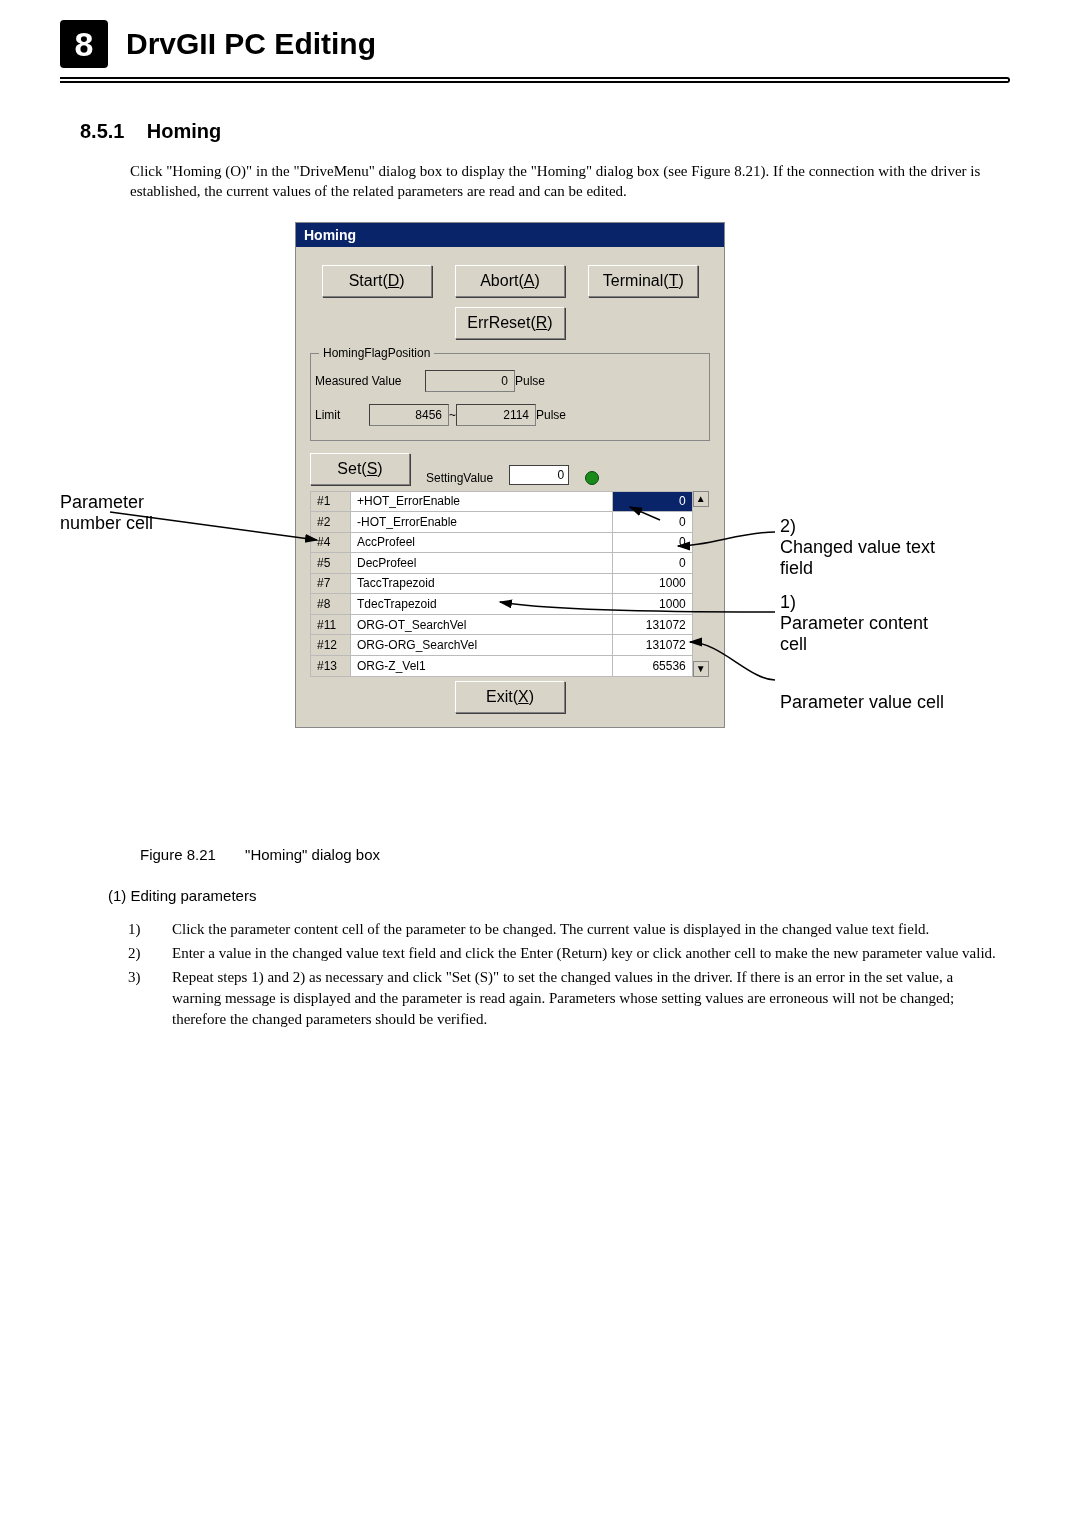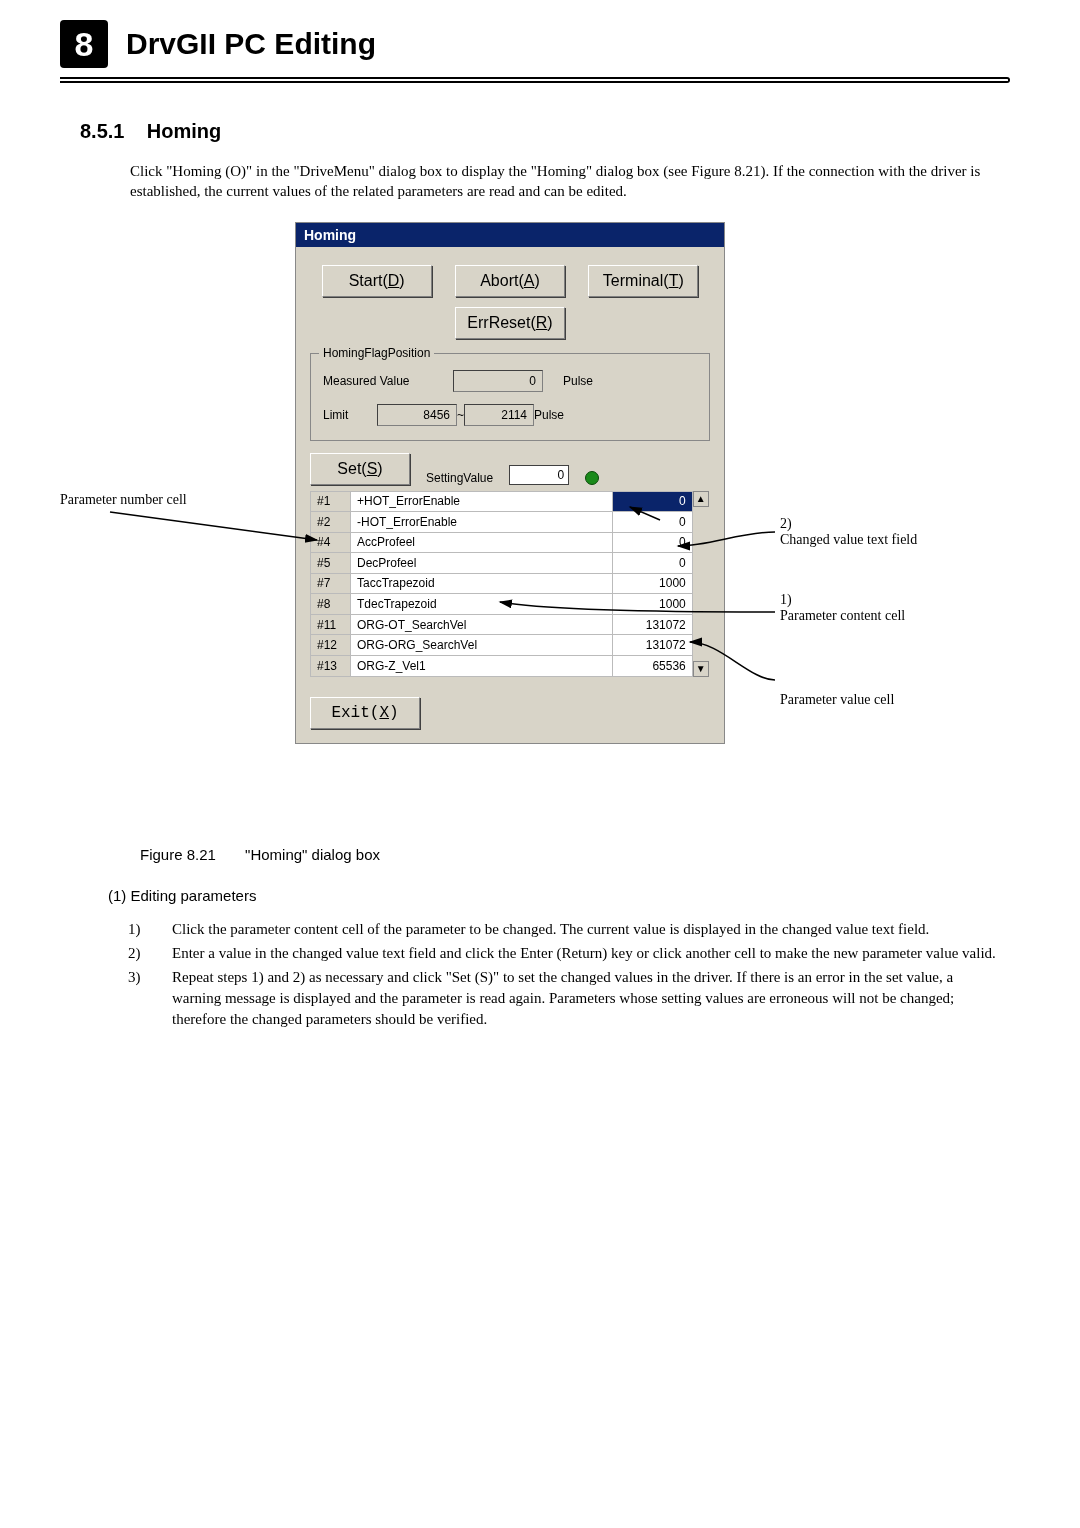--- a/index.html
+++ b/index.html
@@ -97,32 +97,32 @@
       border-left-color: #fff;
       padding: 6px 0;
       width: 110px;
       text-align: center;
       font-size: 16px;
       box-shadow: 1px 1px 0 #404040;
     }
     .btn-center { display:flex; justify-content:center; margin-bottom:14px; }
     .fieldset {
       border: 1px solid #888;
-      padding: 10px 12px 14px 12px;
+      padding: 10px 12px 14px 4px;
       margin-bottom: 12px;
       position: relative;
     }
     .legend {
       position: absolute;
       top: -8px; left: 8px;
       background: #d8d4c8;
       padding: 0 4px;
       font-size: 12px;
     }
-    .measured-row { display:flex; align-items:center; gap:20px; margin-top:6px; margin-bottom:12px;}
+    .measured-row { display:flex; align-items:center; gap:0; margin-top:6px; margin-bottom:12px;}
     .num-field {
       width: 90px; height: 22px;
       background: #d8d4c8;
       border: 1px solid #808080;
       border-top-color:#404040; border-left-color:#404040;
       text-align: right; padding-right:6px;
       display:inline-flex; align-items:center; justify-content:flex-end;
       font-size:12px;
     }
     .limit-row { display:flex; align-items:center; }
@@ -142,22 +142,22 @@
     }
     .param-table td {
       border:1px solid #bbb; padding:2px 6px; height:20px;
     }
     .param-table td.num { width:40px; background:#d8d4c8; }
     .param-table td.val { width:80px; text-align:right; }
     .param-table td.val.sel { background:#0a246a; color:#fff; }
     .scroll-side { width:18px; background:#d8d4c8; }
     .scroll-btn { width:16px; height:16px; background:#d8d4c8; border:1px solid #888; display:flex; align-items:center; justify-content:center; font-size:10px; }
     .table-wrap { display:flex; }
-    .exit-row { display:flex; margin-top:20px;font-family:Liberation Mono, monospace; }
-    .callout { position:absolute; font-family: Liberation Serif, serif; font-size:14px; }
+    .exit-row { display:flex; justify-content:center; margin-top:4px; }
+    .callout { position:absolute; font-family: Liberation Sans, sans-serif; font-size:18px; }
     .figure-caption {
       font-family: Arial, sans-serif;
       font-size:15px;
       margin: 18px 0 24px 80px;
     }
     .sub-heading {
       font-family: Arial, sans-serif;
       font-size:15px;
       margin-left:48px;
       margin-bottom:10px;
@@ -211,21 +211,21 @@
           <div class="legend">HomingFlagPosition</div>
           <div class="measured-row">
             <span style="width:110px;">Measured Value</span>
             <span class="num-field">0</span>
             <span>Pulse</span>
           </div>
           <div class="limit-row">
             <span style="width:54px;">Limit</span>
             <span class="num-field" style="width:80px;">8456</span>
             <span>~</span>
-            <span class="num-field" style="width:70px;">2114</span>
+            <span class="num-field" style="width:80px;">2114</span>
             <span>Pulse</span>
           </div>
         </div>
 
         <div class="set-row">
           <div class="btn set-btn">Set(<span class="und">S</span>)</div>
           <span>SettingValue</span>
           <span class="setval-input">0</span>
           <span class="green-dot"></span>
         </div>

